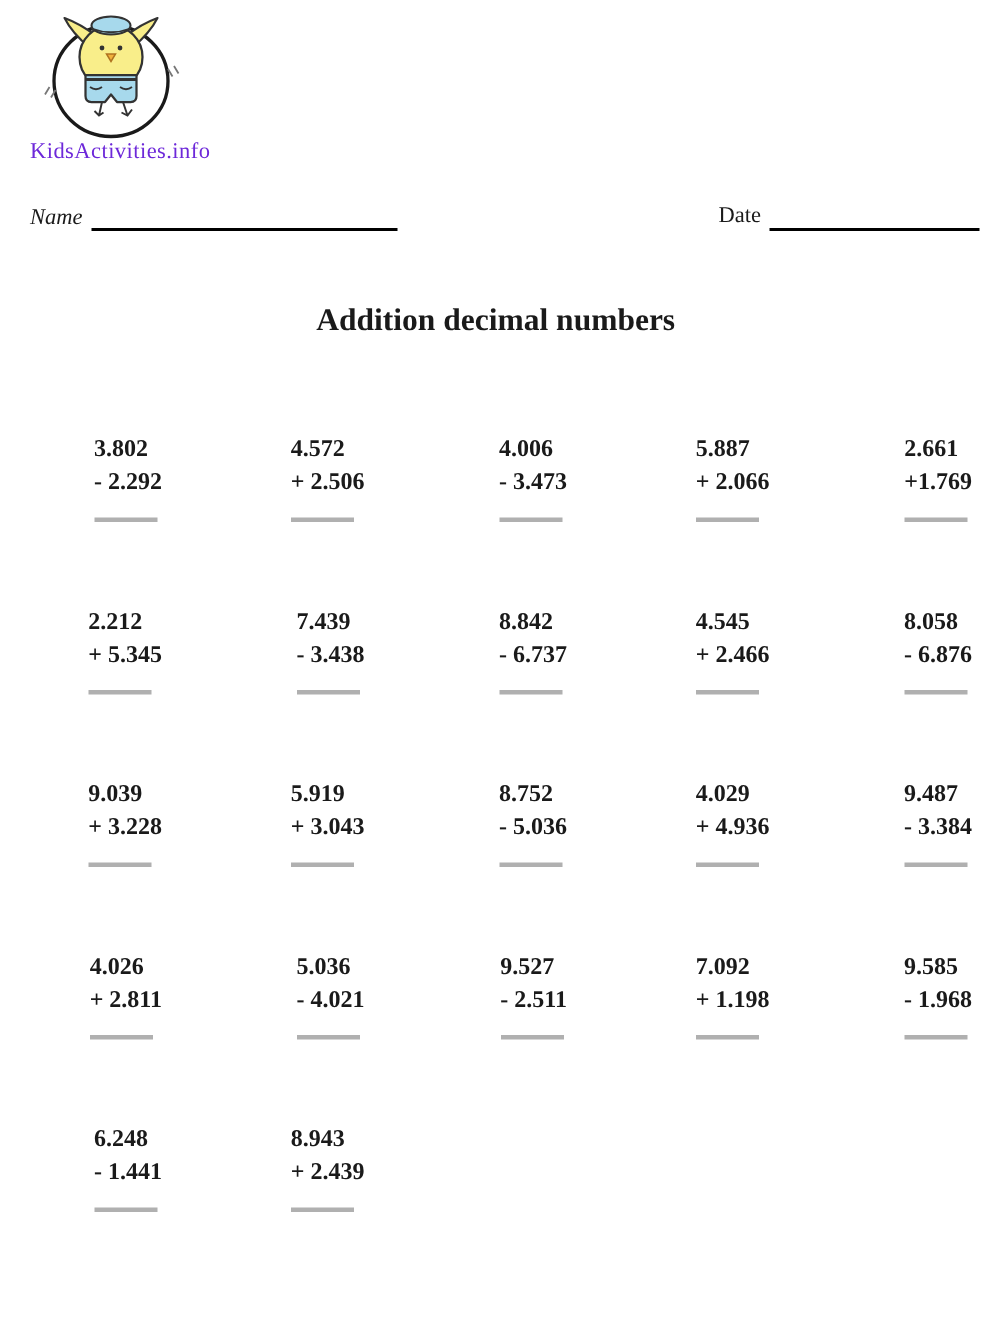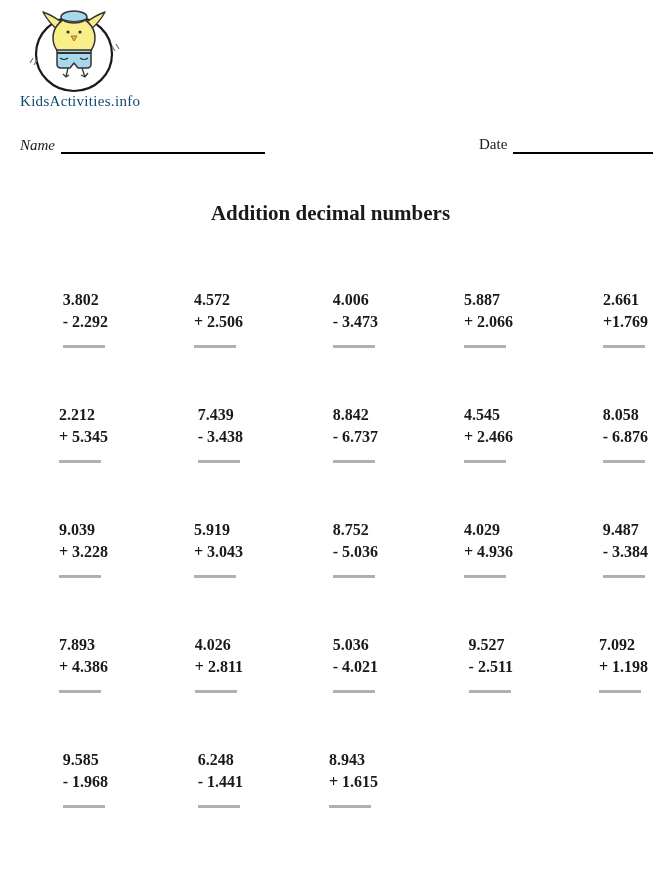--- a/index.html
+++ b/index.html
@@ -2,21 +2,21 @@
 <html><head>
 <meta charset="utf-8">
 <style>
   html,body{margin:0;padding:0;}
   body{
     width:661px;height:893px;background:#ffffff;position:relative;
     font-family:"Liberation Serif", serif;color:#1a1a1a;overflow:hidden;
   }
   .logo{position:absolute;left:26px;top:2px;width:96px;height:92px;}
   .brand{
-    position:absolute;left:20px;top:93px;font-size:15px;color:#0c4a6e;
+    position:absolute;left:20px;top:93px;font-size:15px;color:#6d28d9;
     letter-spacing:0.3px;
   }
   .name-row{position:absolute;left:20px;top:136px;font-size:15px;display:flex;align-items:flex-end;font-style:italic;}
   .date-row{position:absolute;left:479px;top:136px;font-size:15px;display:flex;}
   .field-label{display:inline-block;}
   .blank-line{display:inline-block;border-bottom:2px solid #000;height:16px;margin-left:6px;}
   .name-line{width:204px;}
   .date-line{width:140px;}
   .title{
     position:absolute;top:201px;left:0;width:100%;text-align:center;
@@ -154,25 +154,20 @@
       <span>4.029</span>
       <span class="line2">+ 4.936</span>
       <span class="ans"></span>
     </div>
   <div class="prob">
       <span>9.487</span>
       <span class="line2">- 3.384</span>
       <span class="ans"></span>
     </div>
   <div class="prob">
-      <span>7.893</span>
-      <span class="line2">+ 4.386</span>
-      <span class="ans"></span>
-    </div>
-  <div class="prob">
       <span>4.026</span>
       <span class="line2">+ 2.811</span>
       <span class="ans"></span>
     </div>
   <div class="prob">
       <span>5.036</span>
       <span class="line2">- 4.021</span>
       <span class="ans"></span>
     </div>
   <div class="prob">
@@ -190,16 +185,16 @@
       <span class="line2">- 1.968</span>
       <span class="ans"></span>
     </div>
   <div class="prob">
       <span>6.248</span>
       <span class="line2">- 1.441</span>
       <span class="ans"></span>
     </div>
   <div class="prob">
       <span>8.943</span>
-      <span class="line2">+ 1.615</span>
+      <span class="line2">+ 2.439</span>
       <span class="ans"></span>
     </div>
 </div>
 
 </body></html>

